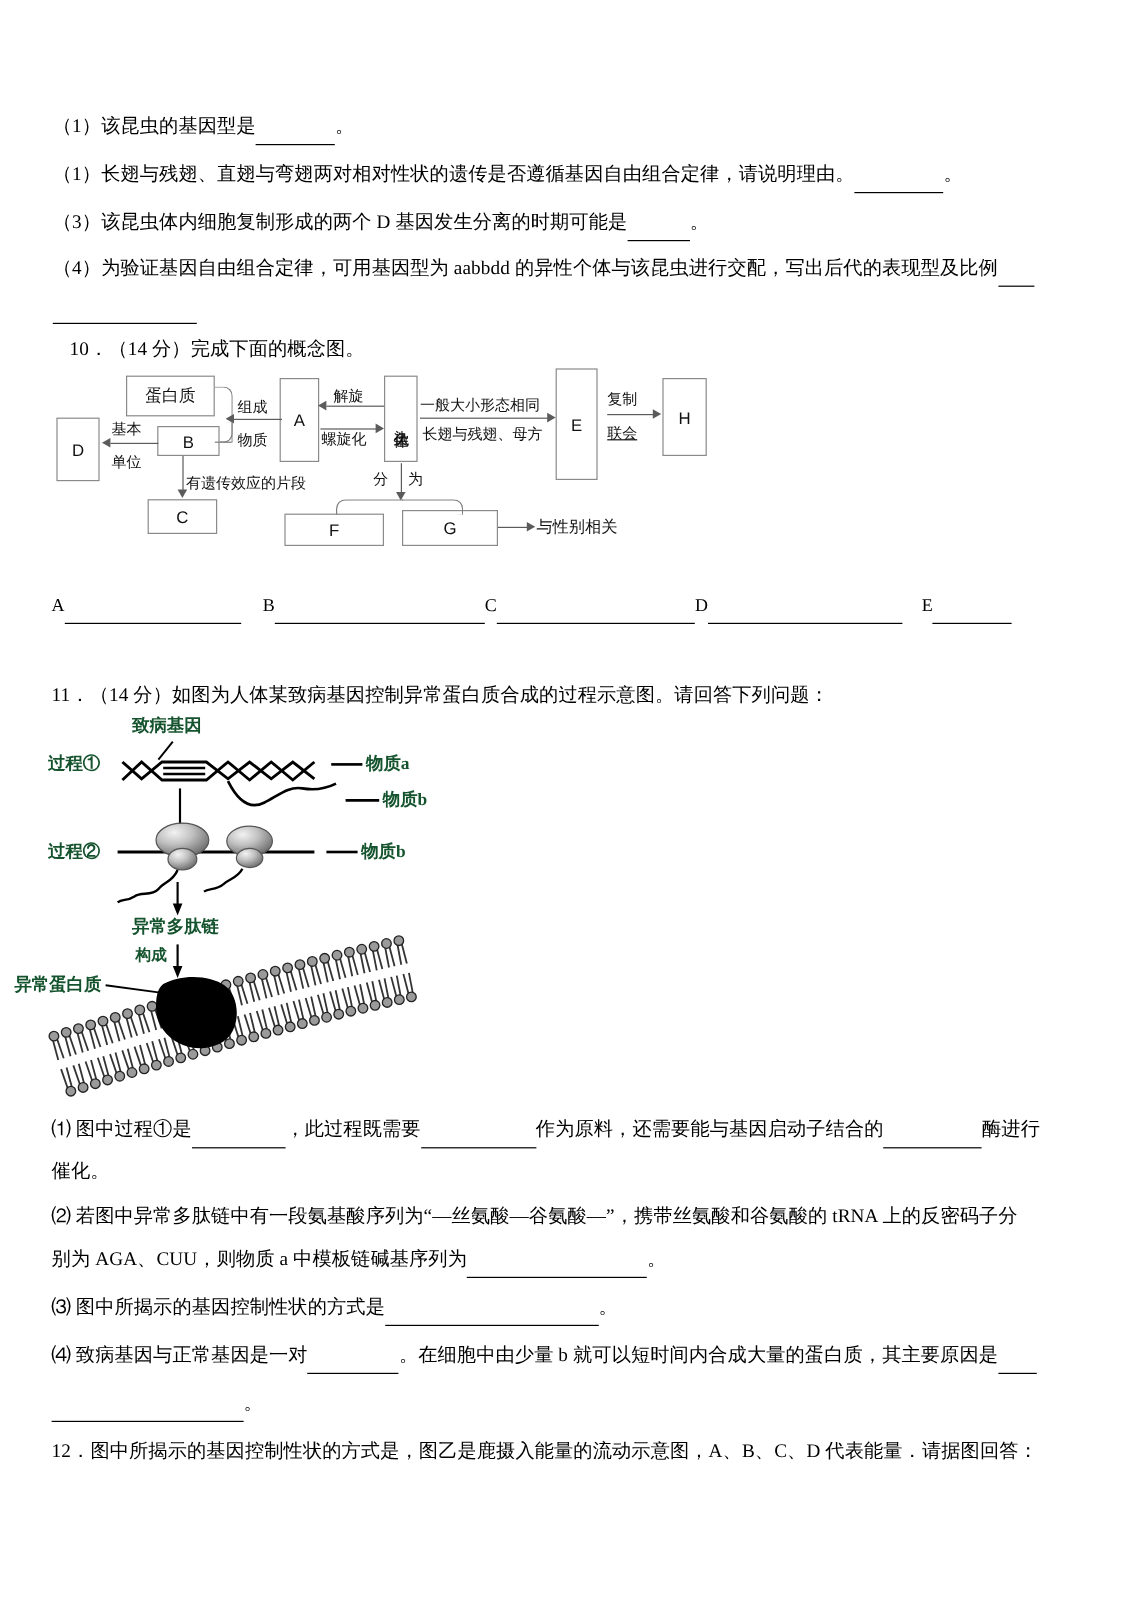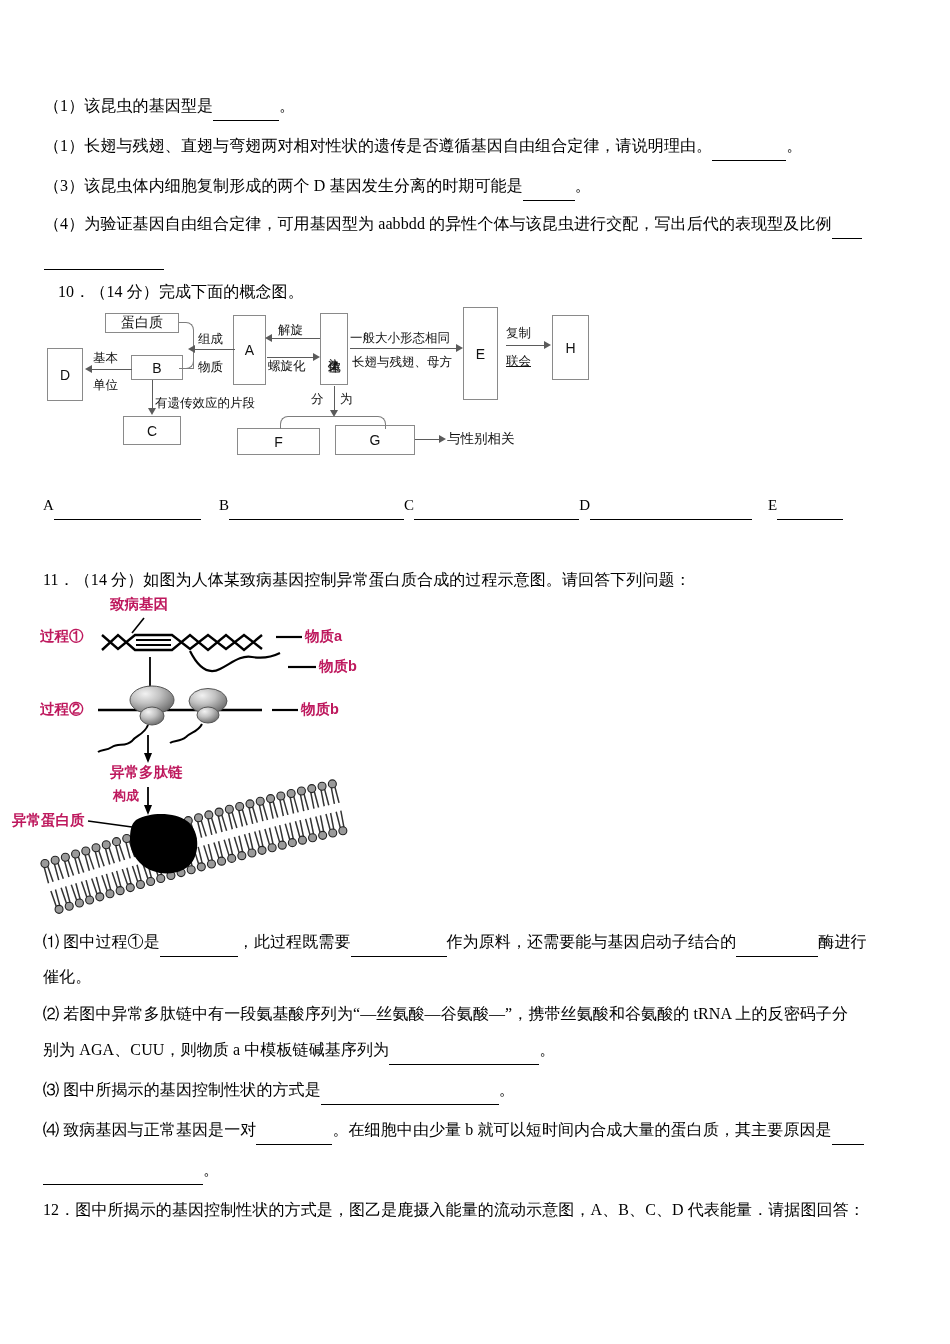--- a/index.html
+++ b/index.html
@@ -97,25 +97,25 @@
   
   #gene-diagram {
     position: absolute;
     left: 40px;
     top: 595px;
     width: 420px;
     height: 320px;
   }
   .glabel {
     position: absolute;
-    font-family: Liberation Sans, sans-serif;
+    font-family: Liberation Serif, serif;
     font-weight: bold;
     font-size: 14.5px;
     white-space: nowrap;
-    color: #be185d;
+    color: #14532d;
   }
 </style>
 </head>
 <body>
 
 <div class="page">
 
   <div class="txt" style="left:44px; top:94px;">
     <span>（1）该昆虫的基因型是</span><span class="ul" style="width:66px;">&nbsp;</span><span>。</span>
   </div>
@@ -134,21 +134,21 @@
   <div class="txt" style="left:44px; top:243px;">
     <span class="ul" style="width:120px;">&nbsp;</span>
   </div>
 
   <div class="txt" style="left:43px; top:280px;margin-left:15px;">
     <span>10．</span><span>（14 分）</span><span class="bold">完成下面的概念图。</span>
   </div>
 
   <div id="concept-diagram">
 
-    <div class="cbox" style="left:65px; top:13px; width:74px; height:20px;">蛋白质</div>
+    <div class="cbox" style="left:65px; top:13px; width:74px; height:34px;">蛋白质</div>
 
     <div class="cbox" style="left:7px; top:48px; width:36px; height:53px;">D</div>
 
     <div class="cbox" style="left:91px; top:55px; width:52px; height:25px;">B</div>
 
     <div class="cbox" style="left:83px; top:116px; width:58px; height:29px;">C</div>
 
     <div class="cbox" style="left:193px; top:15px; width:33px; height:70px;">A</div>
 
     <div class="cbox vert" style="left:280px; top:13px; width:28px; height:72px;">染色体</div>

